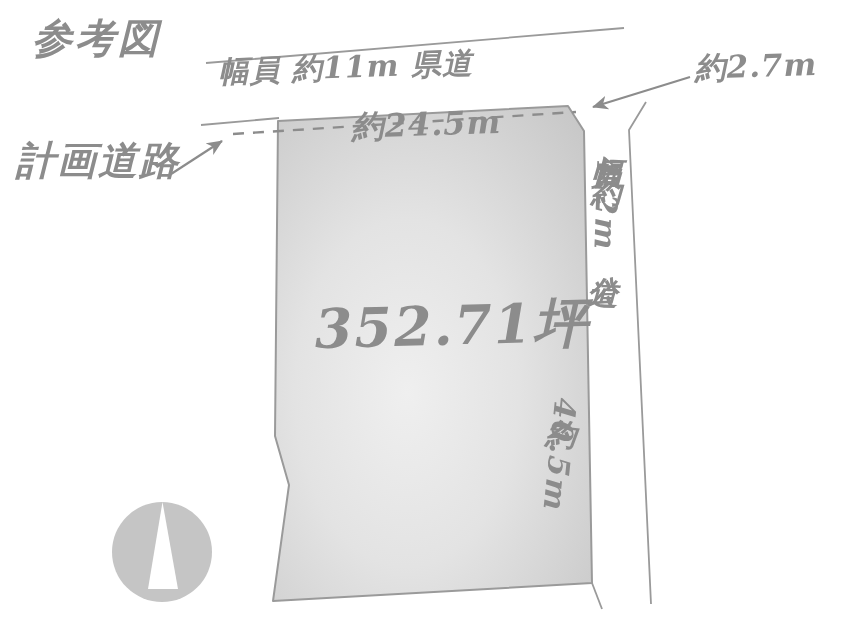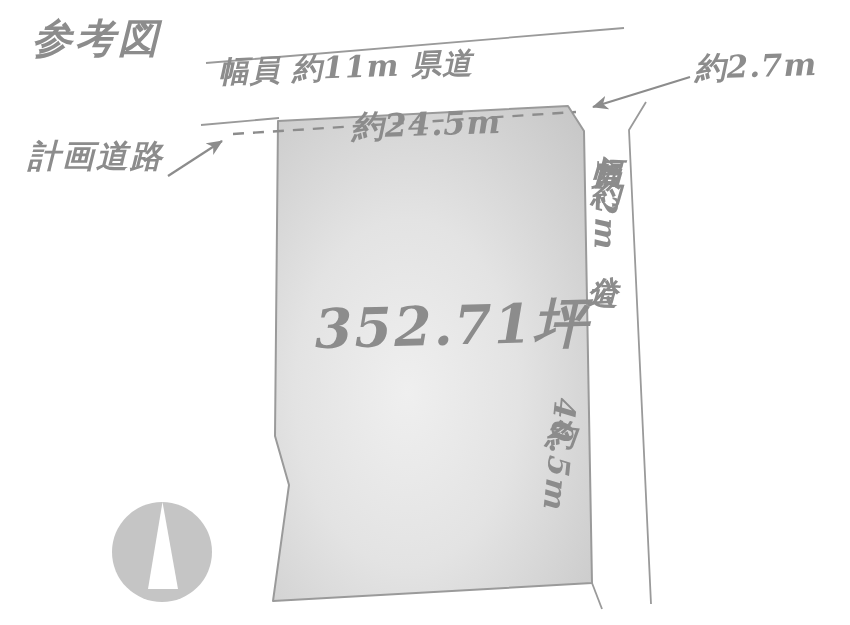--- a/index.html
+++ b/index.html
@@ -7,21 +7,21 @@
     position:relative;width:850px;height:625px;overflow:hidden;background:#ffffff;
     font-family:"DejaVu Serif",serif;font-weight:bold;font-style:italic;color:#8c8c8c;
   }
   .layer{position:absolute;left:0;top:0;width:850px;height:625px;}
   .lbl{position:absolute;white-space:nowrap;line-height:1.08;letter-spacing:1px;}
   .vert{writing-mode:vertical-rl;text-orientation:mixed;}
   .title{left:32px;top:16px;font-size:40px;letter-spacing:3px;}
   .top-road{left:218px;top:56px;font-size:30px;transform:rotate(-2deg);transform-origin:left top;}
   .dim-top{left:351px;top:110px;font-size:32px;transform:rotate(-2deg);transform-origin:left top;}
   .dim-corner{left:694px;top:52px;font-size:31px;transform:rotate(-2deg);transform-origin:left top;}
-  .planned{left:28px;top:139px;font-size:32px;letter-spacing:2px;}
+  .planned{left:16px;top:139px;font-size:39px;letter-spacing:2px;}
   .planned .l2{padding-left:10px;}
   .area{left:314px;top:300px;font-size:54px;letter-spacing:2px;transform:rotate(-1.5deg);transform-origin:left top;}
   .right-road{left:592px;top:134px;font-size:30px;letter-spacing:3px;transform:rotate(2deg);transform-origin:top center;}
   .dim-right{left:549px;top:396px;font-size:30px;letter-spacing:2px;transform:rotate(6deg);transform-origin:top center;}
 </style>
 </head>
 <body>
 
 <div class="stage">
 

